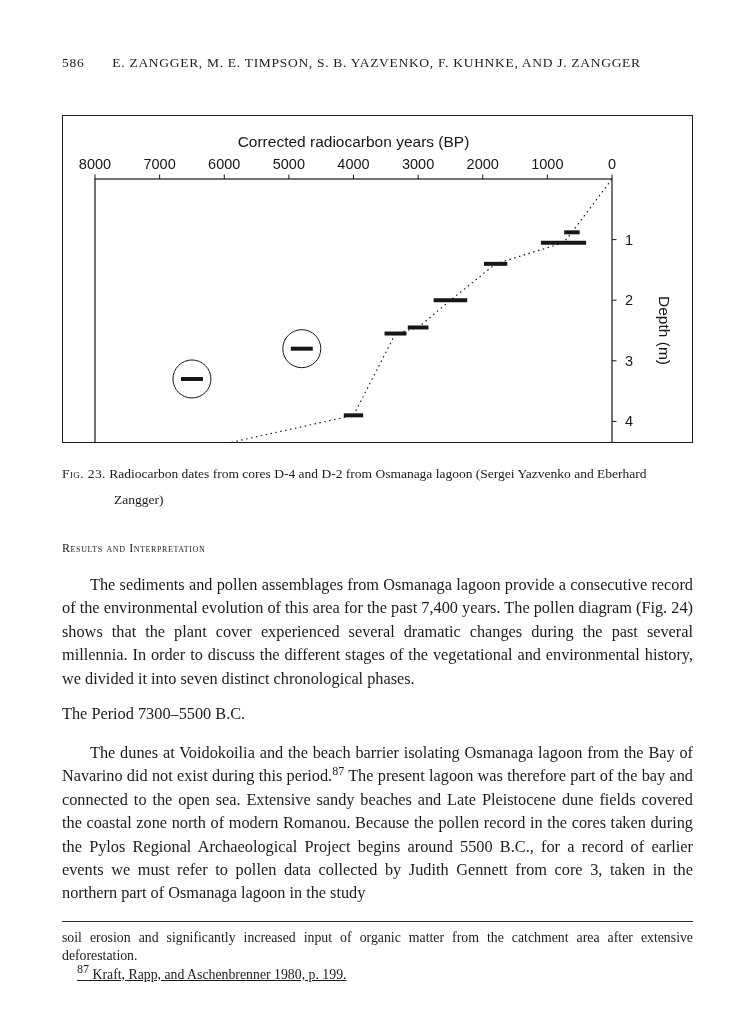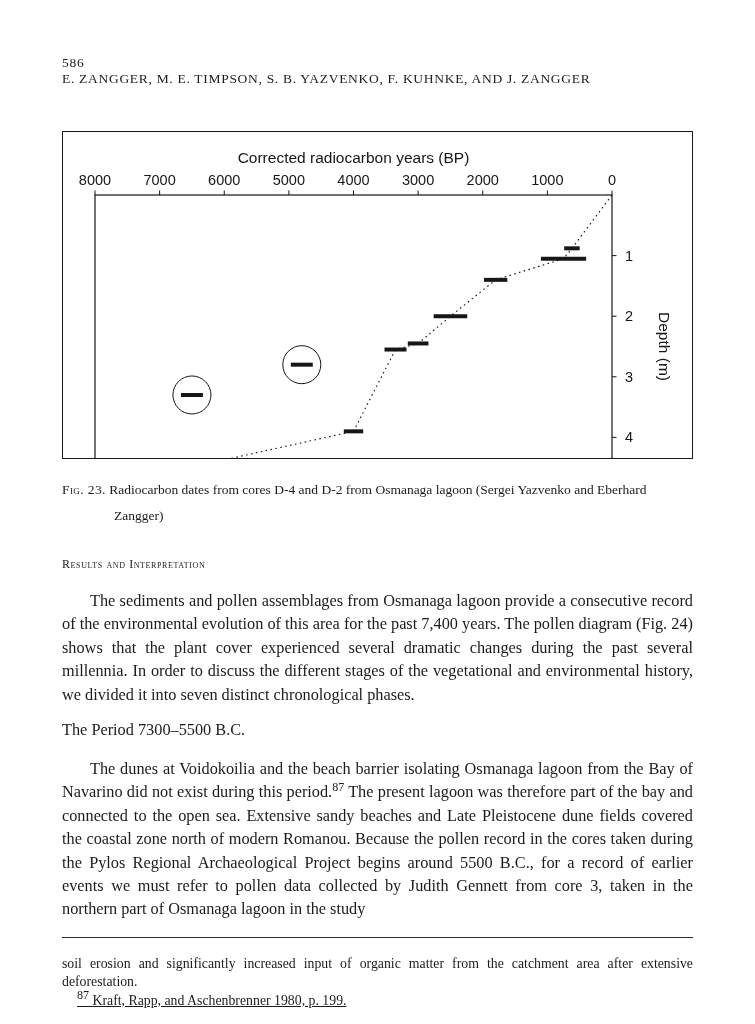--- a/index.html
+++ b/index.html
@@ -7,21 +7,21 @@
     position: relative;
     width: 755px; height: 1024px;
     box-sizing: border-box;
     padding: 55px 62px 0 62px;
     background: #ffffff;
     color: #1b1b1b;
     font-family: "Liberation Serif", serif;
   }
   .running-header {
     display: flex; align-items: baseline;
-    font-size: 13.5px; letter-spacing: 0.7px; flex-direction: column;
+    font-size: 13.5px; letter-spacing: 0.7px;
   }
   .page-num { margin-right: 28px; }
   .figure-box {
     margin: 44px 0 0 0;
     width: 100%; height: 328px;
     box-sizing: border-box;
     border: 1.5px solid #1a1a1a;
     position: relative;
     overflow: hidden;
   }
@@ -41,21 +41,21 @@
     font-size: 16.3px; line-height: 23.4px;
     text-align: justify; text-indent: 28px;
   }
   .subsection-head {
     margin: 14px 0 0 0;
     font-size: 16.3px; font-weight: 400; 
   }
   sup.note-ref { font-size: 12px; vertical-align: super; line-height: 0; }
   .footnote-rule { margin-top: 16px; border-top: 1.1px solid #2a2a2a; height: 0; }
   .footnote {
-    margin: 17px 0 0 0;
+    margin: 7px 0 0 0;
     font-size: 13.8px; line-height: 18.6px;
     text-align: justify;
   }
   .footnote.fn-indent { margin-top: 0; text-indent: 15px; text-decoration: underline; }
 </style>
 </head>
 <body>
 
 <div class="page">
 

